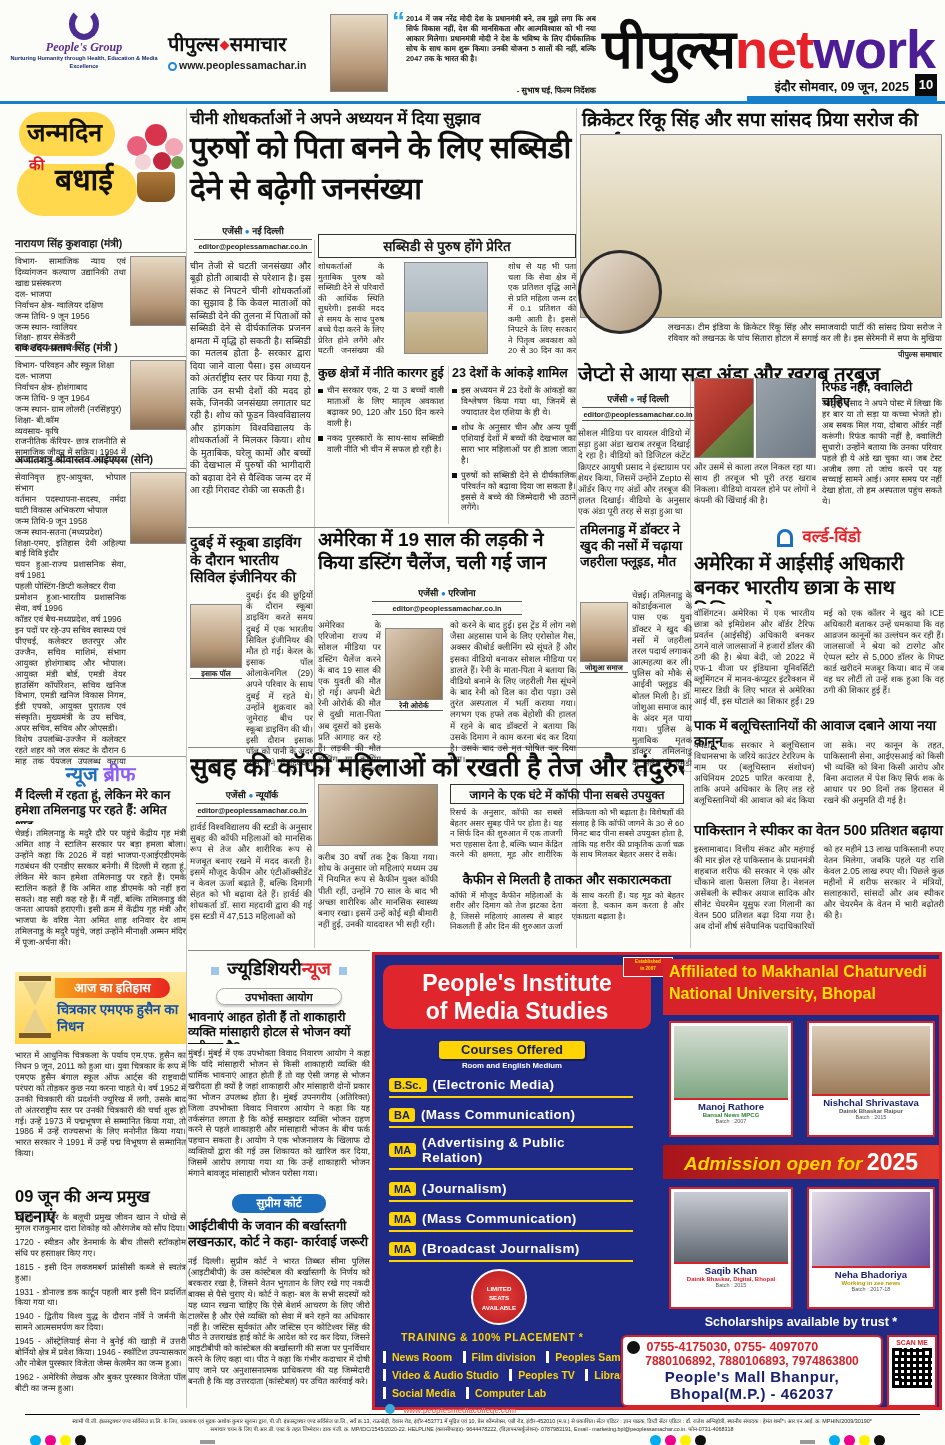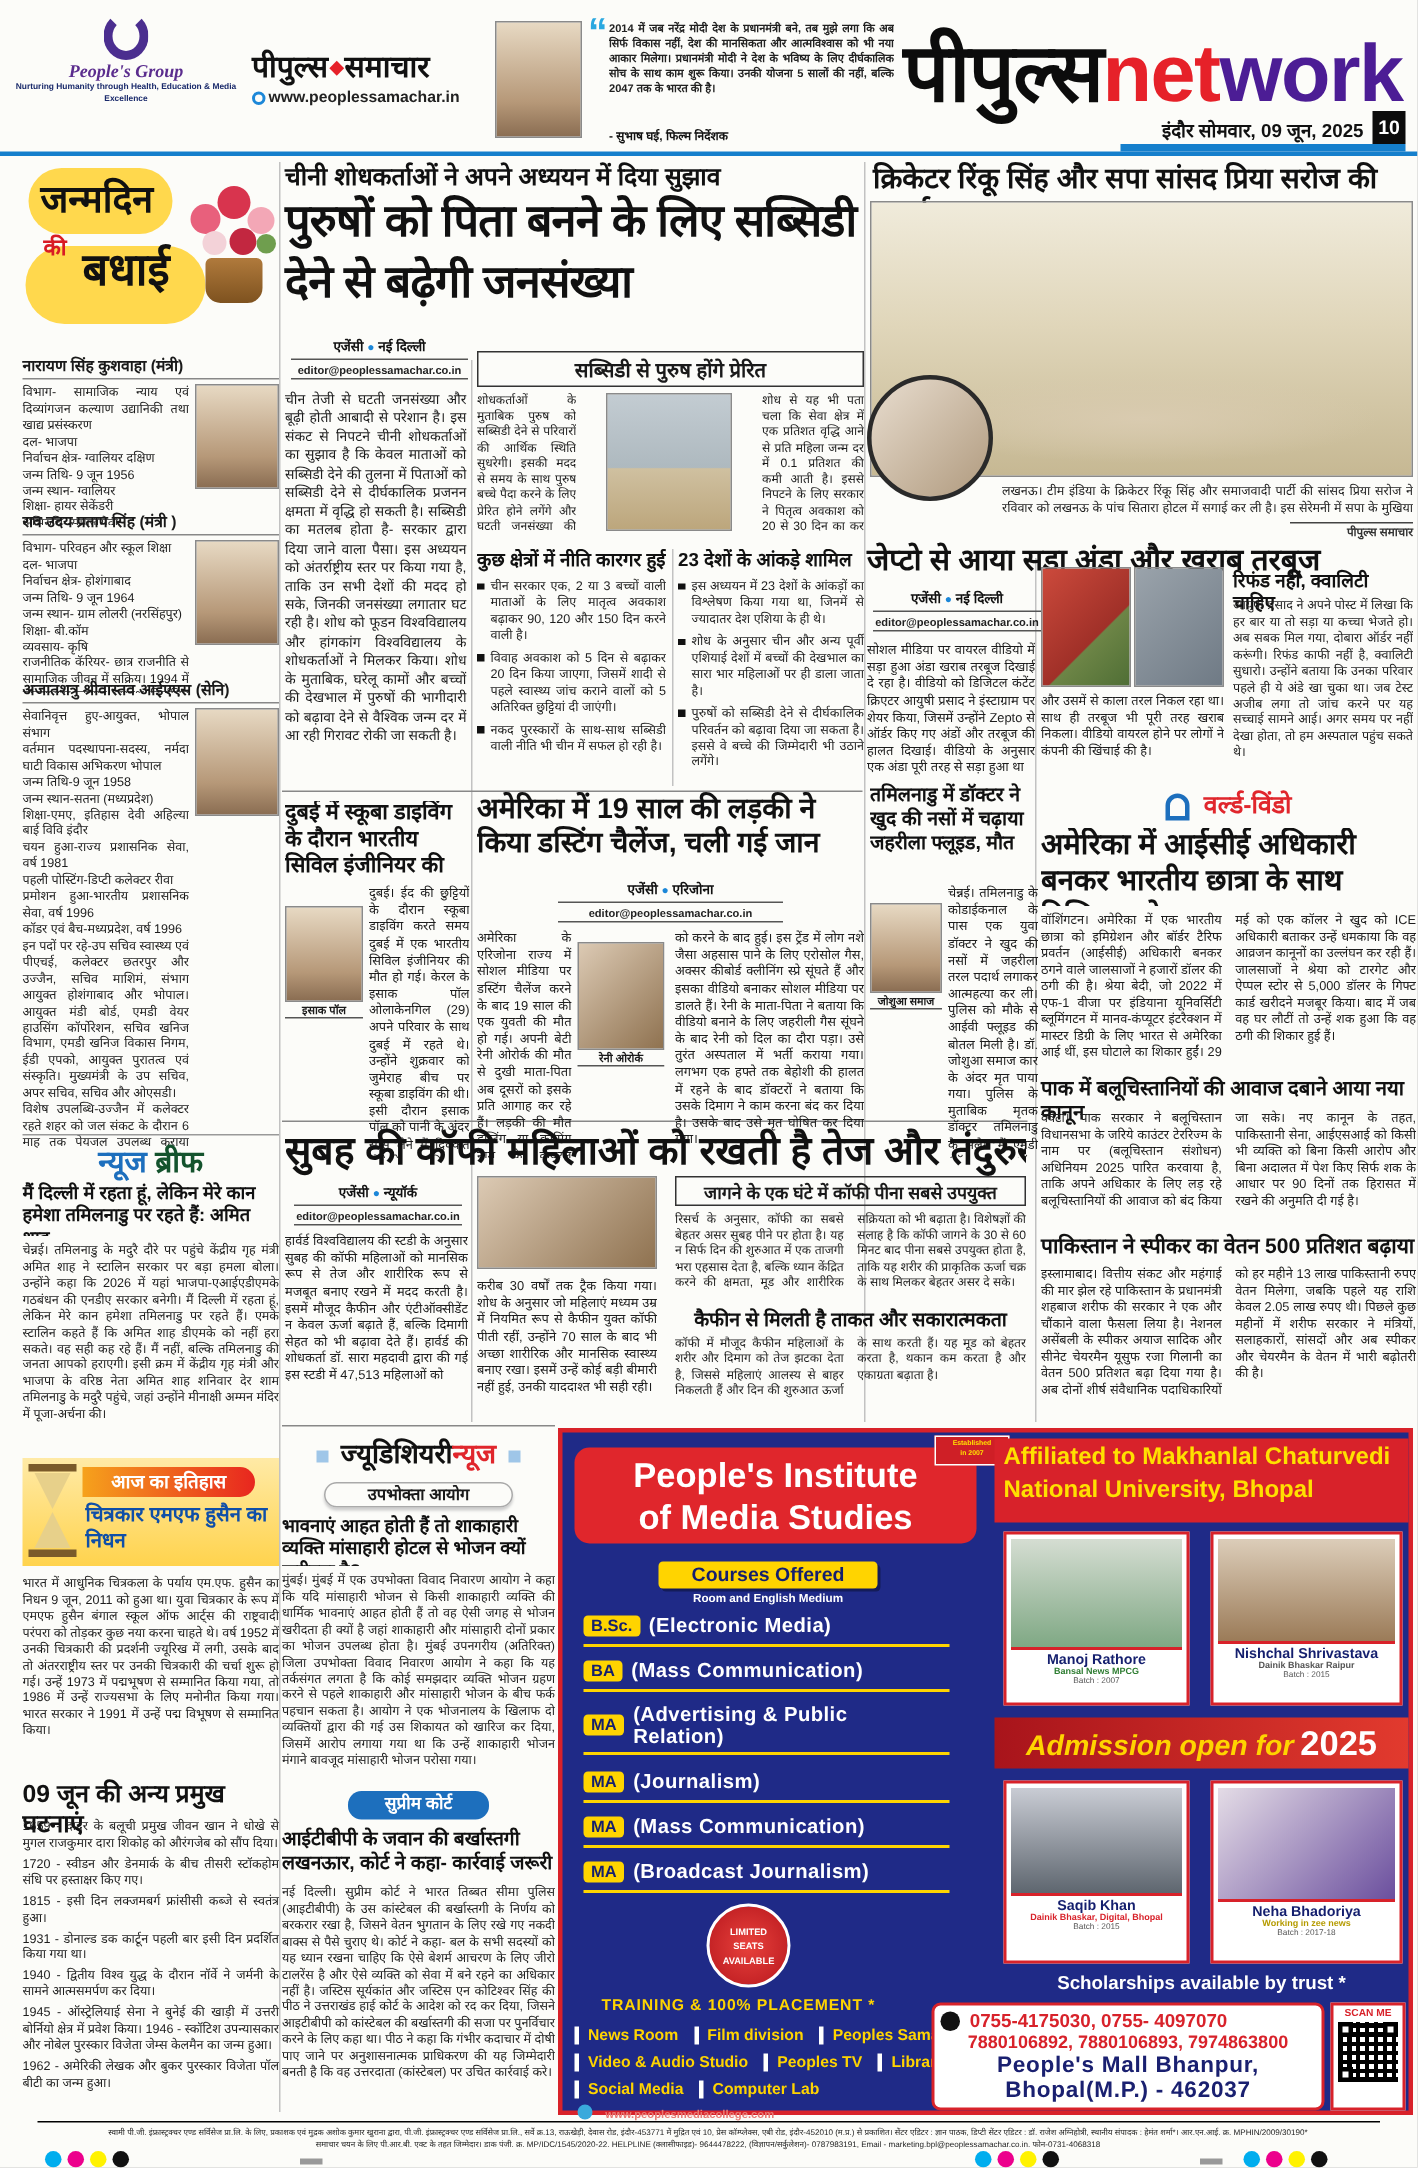--- a/index.html
+++ b/index.html
@@ -66,21 +66,21 @@
     </div>
     <div style="font-size:10.5px;font-weight:bold;color:#222;margin-top:2px">
       <span style="display:inline-block;width:9px;height:9px;border-radius:50%;border:2px solid #1c87d8;vertical-align:middle;margin-right:2px"></span><span>www.peoplessamachar.in</span>
     </div>
   </div>
 
   <div class="abs" style="left:330px;top:12px;width:268px;height:86px">
     <div class="abs ph g-port" style="left:0;top:2px;width:58px;height:78px"></div>
     <span class="abs" style="left:62px;top:-6px;color:#2aa8e0;font-size:26px;font-weight:bold">“</span>
     <div class="abs j" style="left:76px;top:2px;width:190px;height:68px;font-size:7.4px;font-weight:bold;line-height:1.35;color:#222;overflow:hidden">2014 में जब नरेंद्र मोदी देश के प्रधानमंत्री बने, तब मुझे लगा कि अब सिर्फ विकास नहीं, देश की मानसिकता और आत्मविश्वास को भी नया आकार मिलेगा। प्रधानमंत्री मोदी ने देश के भविष्य के लिए दीर्घकालिक सोच के साथ काम शुरू किया। उनकी योजना 5 सालों की नहीं, बल्कि 2047 तक के भारत की है।</div>
-    <div class="abs" style="left:76px;top:72px;width:190px;font-size:8px;font-weight:bold;color:#111">-  सुभाष घई, फिल्म निर्देशक</div>
+    <div class="abs" style="left:76px;top:72px;width:190px;text-align:right;font-size:8px;font-weight:bold;color:#111">-  सुभाष घई, फिल्म निर्देशक</div>
   </div>
 
   <div class="abs mast" style="right:10px;top:22px;font-size:54px;white-space:nowrap">
     <span style="color:#0c0c0c">पीपुल्स</span><span style="color:#e62129">net</span><span style="color:#4c1d95">work</span>
   </div>
   <div class="abs" style="right:36px;top:78px;font-size:12.5px;font-weight:bold;color:#111">इंदौर सोमवार, 09 जून, 2025</div>
   <div class="abs c" style="right:8px;top:74px;width:22px;height:22px;background:#0c0c0c;color:#fff;font-size:13px;font-weight:bold;line-height:22px">10</div>
   <div class="abs" style="right:8px;top:96px;width:190px;height:5px;background:#157fcc"></div>
   <div class="abs" style="left:0;top:101px;width:945px;height:3px;background:#157fcc"></div>
 
@@ -155,21 +155,21 @@
 प्रमोशन हुआ-भारतीय प्रशासनिक सेवा, वर्ष 1996
 कॉडर एवं बैच-मध्यप्रदेश, वर्ष 1996
 इन पदों पर रहे-उप सचिव स्वास्थ्य एवं पीएचई, कलेक्टर छतरपुर और उज्जैन, सचिव माशिमं, संभाग आयुक्त होशंगाबाद और भोपाल। आयुक्त मंडी बोर्ड, एमडी वेयर हाउसिंग कॉर्पोरेशन, सचिव खनिज विभाग, एमडी खनिज विकास निगम, ईडी एपको, आयुक्त पुरातत्व एवं संस्कृति। मुख्यमंत्री के उप सचिव, अपर सचिव, सचिव और ओएसडी।
 विशेष उपलब्धि-उज्जैन में कलेक्टर रहते शहर को जल संकट के दौरान 6 माह तक पेयजल उपलब्ध कराया गया।
 बधाई-पीपुल्स समाचार की ओर से बधाई।</div>
     </div>
   </div>
 
   <div class="hline" style="left:15px;top:756px;width:171px;background:#999"></div>
   <div class="abs c" style="left:15px;top:760px;width:171px;font-size:20px;font-weight:bold">
-    <span style="color:#1d6fbd">न्यूज</span> <span style="color:#14532d">ब्रीफ</span>
+    <span style="color:#1d6fbd">न्यूज</span> <span style="color:#8b5cf6">ब्रीफ</span>
   </div>
   <div class="abs hl" style="left:15px;top:788px;width:171px;height:36px;font-size:12.2px;overflow:hidden">मैं दिल्ली में रहता हूं, लेकिन मेरे कान हमेशा तमिलनाडु पर रहते हैं: अमित शाह</div>
   <div class="abs body8" style="left:15px;top:828px;width:171px;height:140px">चेन्नई। तमिलनाडु के मदुरै दौरे पर पहुंचे केंद्रीय गृह मंत्री अमित शाह ने स्टालिन सरकार पर बड़ा हमला बोला। उन्होंने कहा कि 2026 में यहां भाजपा-एआईएडीएमके गठबंधन की एनडीए सरकार बनेगी। मैं दिल्ली में रहता हूं, लेकिन मेरे कान हमेशा तमिलनाडु पर रहते हैं। एमके स्टालिन कहते हैं कि अमित शाह डीएमके को नहीं हरा सकते। वह सही कह रहे हैं। मैं नहीं, बल्कि तमिलनाडु की जनता आपको हराएगी। इसी क्रम में केंद्रीय गृह मंत्री और भाजपा के वरिष्ठ नेता अमित शाह शनिवार देर शाम तमिलनाडु के मदुरै पहुंचे, जहां उन्होंने मीनाक्षी अम्मन मंदिर में पूजा-अर्चना की।</div>
 
   <div class="abs" style="left:15px;top:972px;width:171px;height:72px;background:linear-gradient(180deg,#ffeaa6,#ffd34d)">
     <div class="abs" style="left:4px;top:4px;width:32px;height:62px">
       <div class="abs" style="left:0;top:0;width:32px;height:5px;background:#7a5a2a"></div>
       <div class="abs" style="left:0;top:57px;width:32px;height:5px;background:#7a5a2a"></div>
       <div class="abs" style="left:4px;top:6px;width:0;height:0;border-left:12px solid transparent;border-right:12px solid transparent;border-top:24px solid #e7d08a"></div>
       <div class="abs" style="left:4px;top:32px;width:0;height:0;border-left:12px solid transparent;border-right:12px solid transparent;border-bottom:24px solid #e7d08a"></div>
@@ -202,21 +202,20 @@
     <div style="display:flex;gap:20px;margin-top:4px">
       <div class="j" style="width:76px;height:92px;font-size:8.1px;line-height:1.3;overflow:hidden">शोधकर्ताओं के मुताबिक पुरुष को सब्सिडी देने से परिवारों की आर्थिक स्थिति सुधरेगी। इसकी मदद से समय के साथ पुरुष बच्चे पैदा करने के लिए प्रेरित होने लगेंगे और घटती जनसंख्या की समस्या भी हल हो जाएगी।</div>
       <div class="ph g-beach" style="width:96px;height:92px"></div>
       <div class="j" style="width:78px;height:92px;font-size:8.1px;line-height:1.3;overflow:hidden">शोध से यह भी पता चला कि सेवा क्षेत्र में एक प्रतिशत वृद्धि आने से प्रति महिला जन्म दर में 0.1 प्रतिशत की कमी आती है। इससे निपटने के लिए सरकार ने पितृत्व अवकाश को 20 से 30 दिन का कर दिया है।</div>
     </div>
   </div>
 
   <div class="abs" style="left:318px;top:366px;width:126px;height:162px;overflow:hidden">
     <div class="hl" style="font-size:12.5px;margin-bottom:4px">कुछ क्षेत्रों में नीति कारगर हुई</div>
     <div class="bu body8">चीन सरकार एक, 2 या 3 बच्चों वाली माताओं के लिए मातृत्व अवकाश बढ़ाकर 90, 120 और 150 दिन करने वाली है।</div>
-    <div class="bu body8">विवाह अवकाश को 5 दिन से बढ़ाकर 20 दिन किया जाएगा, जिसमें शादी से पहले स्वास्थ्य जांच कराने वालों को 5 अतिरिक्त छुट्टियां दी जाएंगी।</div>
     <div class="bu body8">नकद पुरस्कारों के साथ-साथ सब्सिडी वाली नीति भी चीन में सफल हो रही है।</div>
   </div>
   <div class="vline" style="left:448px;top:366px;height:158px"></div>
   <div class="abs" style="left:452px;top:366px;width:124px;height:162px;overflow:hidden">
     <div class="hl" style="font-size:12.5px;margin-bottom:4px">23 देशों के आंकड़े शामिल</div>
     <div class="bu body8">इस अध्ययन में 23 देशों के आंकड़ों का विश्लेषण किया गया था, जिनमें से ज्यादातर देश एशिया के ही थे।</div>
     <div class="bu body8">शोध के अनुसार चीन और अन्य पूर्वी एशियाई देशों में बच्चों की देखभाल का सारा भार महिलाओं पर ही डाला जाता है।</div>
     <div class="bu body8">पुरुषों को सब्सिडी देने से दीर्घकालिक परिवर्तन को बढ़ावा दिया जा सकता है। इससे वे बच्चे की जिम्मेदारी भी उठाने लगेंगे।</div>
   </div>
 

